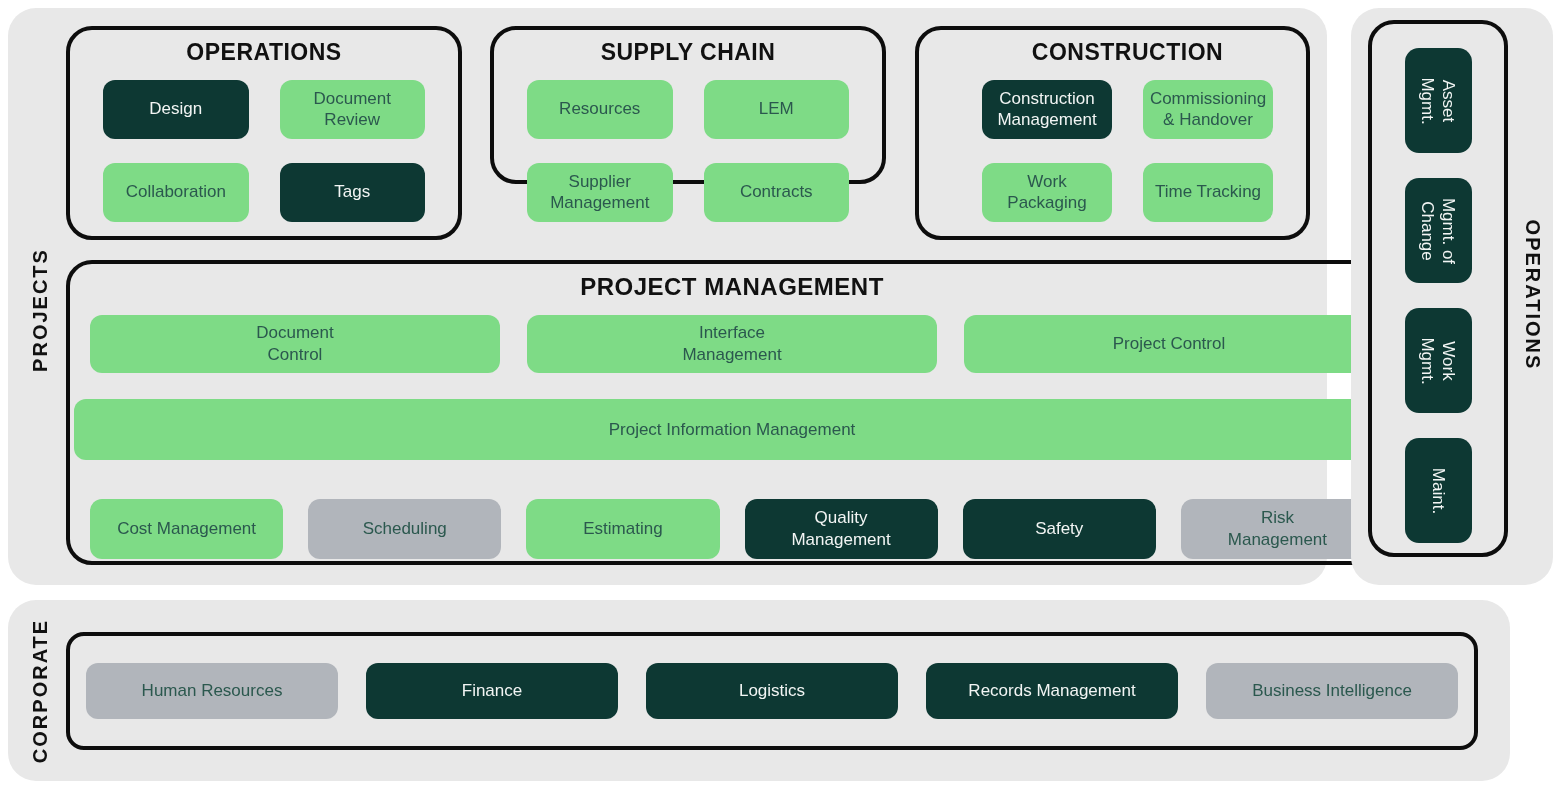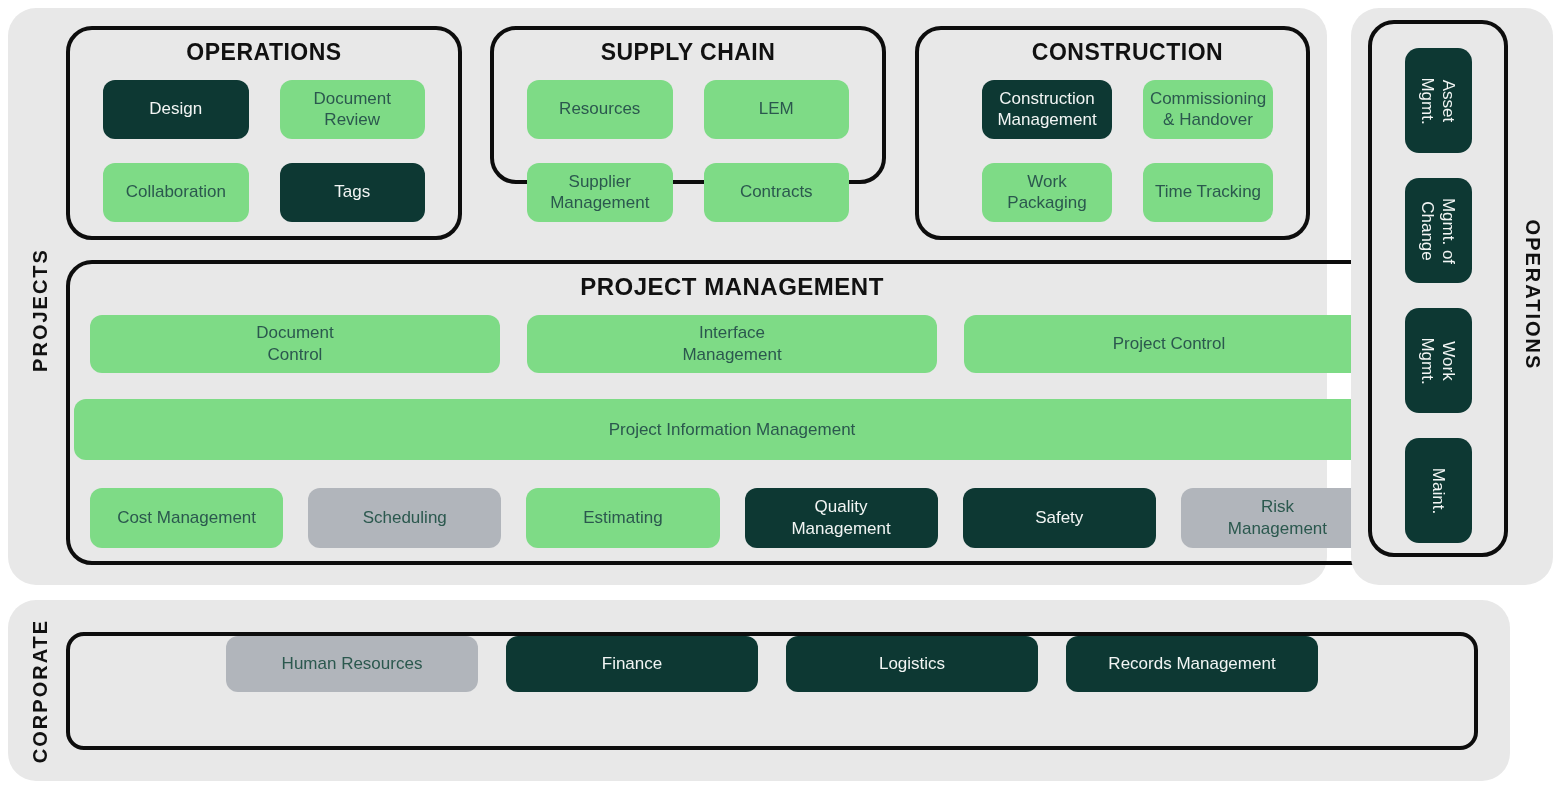--- a/index.html
+++ b/index.html
@@ -45,21 +45,21 @@
   .item{
     border-radius:12px;display:flex;align-items:center;justify-content:center;
     text-align:center;font-size:17px;line-height:1.28;white-space:pre-line;
   }
   .grid2 .item{height:59px;}
 
   .pm-row1{display:grid;grid-template-columns:1fr 1fr 1fr;column-gap:27px;padding:0 20px;margin-top:13px;}
   .pm-row1 .item{height:58px;}
   .pm-row2{padding:0 4px;margin-top:26px;}
   .pm-row2 .item{height:61px;}
-  .pm-row3{display:grid;grid-template-columns:repeat(6,1fr);column-gap:25px;padding:0 20px;margin-top:28px;}
+  .pm-row3{display:grid;grid-template-columns:repeat(6,1fr);column-gap:25px;padding:0 20px;margin-top:39px;}
   .pm-row3 .item{height:60px;}
 
   .v-green{background:var(--green,#7edb86);color:var(--text-on-light,#2b584e);}
   .v-dark{background:var(--dark,#0d3833);color:var(--text-on-dark,#f2f5f4);}
   .v-gray{background:var(--gray,#b1b5bb);color:var(--text-on-light,#2b584e);}
 
   .ops-inner{
     position:absolute;left:17px;top:12px;width:140px;height:537px;
     border:4px solid var(--line,#0d0d0d);border-radius:26px;box-sizing:border-box;
     display:flex;flex-direction:column;align-items:center;gap:25px;padding-top:24px;
@@ -67,21 +67,21 @@
   .ops-box{position:relative;width:67px;height:105px;border-radius:14px;flex:none;}
   .ops-box .rot{
     position:absolute;left:50%;top:50%;width:105px;
     transform:translate(-50%,-50%) rotate(90deg);
     text-align:center;font-size:17px;line-height:1.25;white-space:pre-line;
   }
 
   .corp-inner{
     position:absolute;left:58px;top:32px;width:1412px;height:118px;
     border:4px solid var(--line,#0d0d0d);border-radius:18px;box-sizing:border-box;
-    display:flex;justify-content:center;gap:28px;
+    display:flex;align-items:center;justify-content:center;gap:28px;
   }
   .corp-inner .item{width:252px;height:56px;flex:none;}
 </style>
 </head>
 <body>
 
 <div class="panel panel-projects">
   <div class="side-label projects-label">PROJECTS</div>
 
   <div class="group group-engineering">
@@ -173,14 +173,15 @@
 </div>
 
 <div class="panel panel-corporate">
   <div class="side-label corporate-label">CORPORATE</div>
   <div class="corp-inner">
 
   <div class="item v-gray">Human Resources</div>
       <div class="item v-dark">Finance</div>
       <div class="item v-dark">Logistics</div>
       <div class="item v-dark">Records Management</div>
+      <div class="item v-gray">Business Intelligence</div>
     </div>
 </div>
 
 </body></html>

